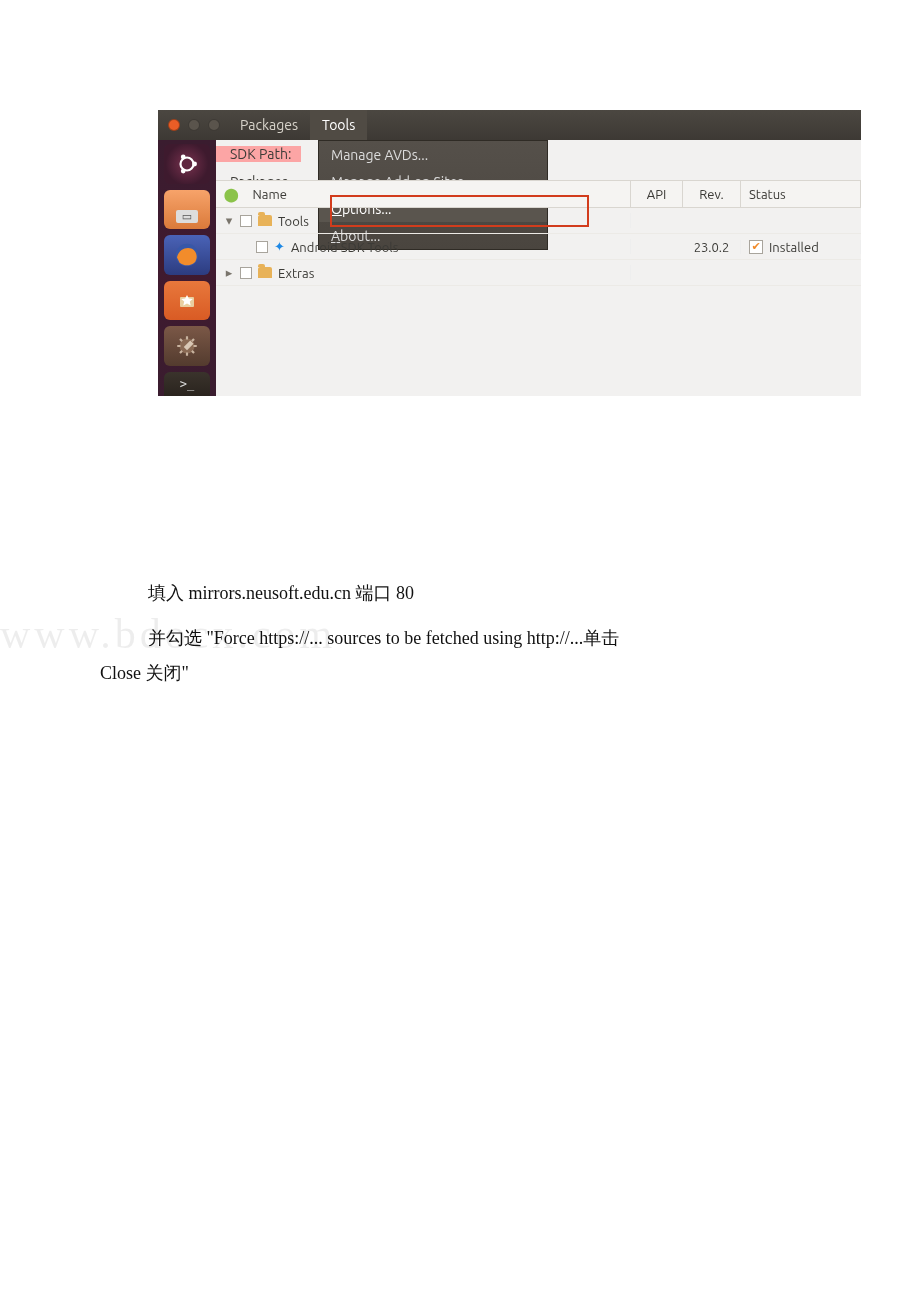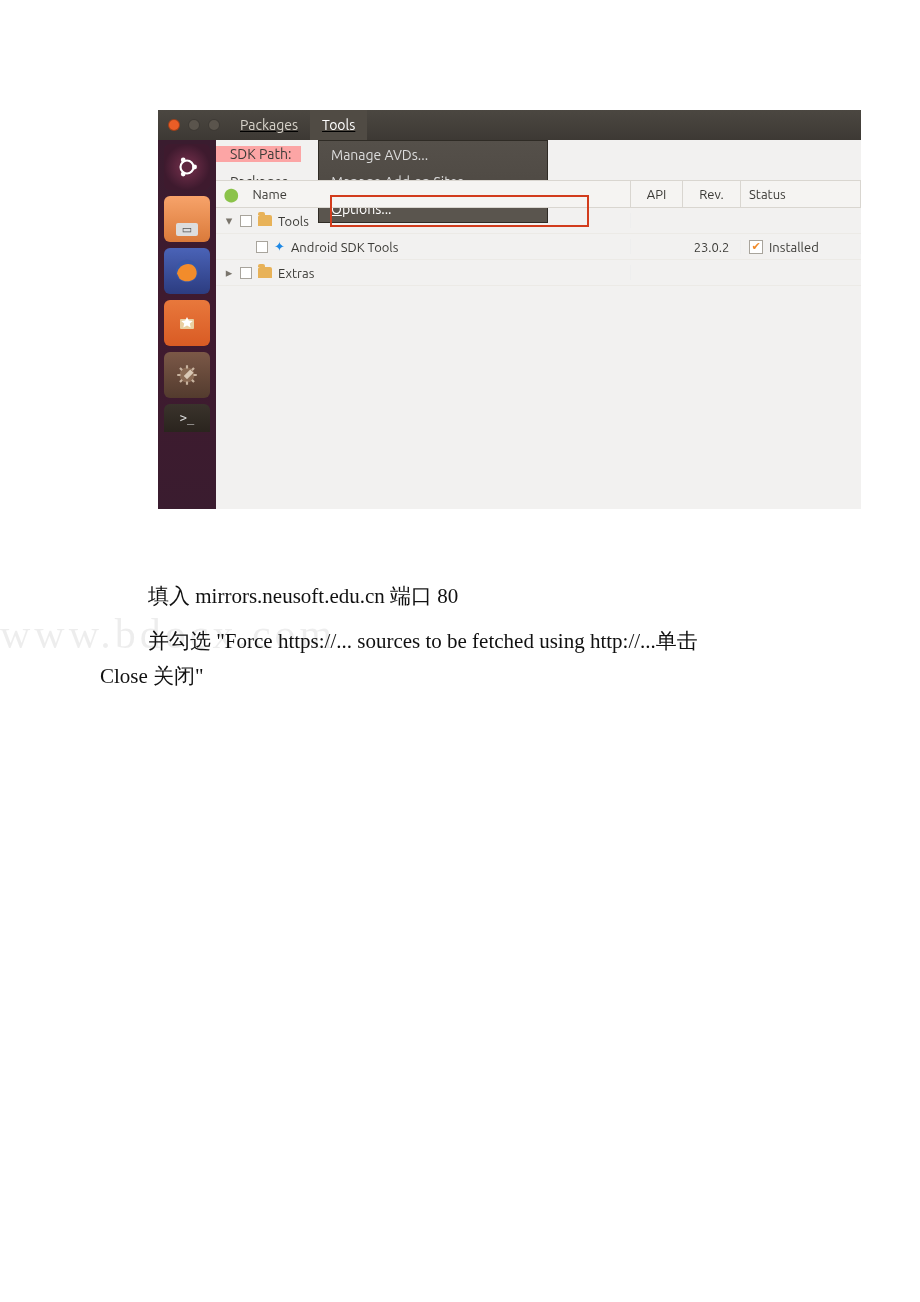--- a/index.html
+++ b/index.html
@@ -1,18 +1,18 @@
 <!DOCTYPE html>
 <html><head>
 <meta charset="utf-8">
 <style>
   * { box-sizing: border-box; margin: 0; padding: 0; }
   body { width: 920px; height: 1302px; background: #fff; font-family: "Ubuntu", "Segoe UI", Arial, sans-serif; position: relative; }
 
-  .screenshot-wrap { position: absolute; left: 158px; top: 110px; width: 703px; height: 399px; text-decoration: underline; }
+  .screenshot-wrap { position: absolute; left: 158px; top: 110px; width: 703px; height: 286px; }
 
   
   .chrome {
     display: flex; align-items: center; height: 30px;
     background: linear-gradient(#4b4741,#3d3934); color: #ddd; font-size: 14px;
   }
   .chrome .winbtn { width:12px; height:12px; border-radius:50%; margin-left:8px; border:1px solid rgba(0,0,0,.3); }
   .chrome .winbtn.close{ background:#e95d26; margin-left:10px;}
   .chrome .winbtn.min{ background:#5a544c;}
   .chrome .winbtn.max{ background:#5a544c;}
@@ -66,21 +66,21 @@
   .folder-icon::before{content:""; position:absolute; top:-3px; left:0; width:7px; height:3px; background:#e8b258; border-radius:2px 2px 0 0;}
   .android-icon{ color:#8bc34a; font-weight:bold; }
   .toolbox-icon{ color:#1e88e5; }
   .chk { width:12px; height:12px; border:1px solid #a8a49c; background:#fff; display:inline-block;}
   .status-tick { width:14px; height:14px; background:#fff; border:1px solid #a8a49c; display:inline-flex; align-items:center; justify-content:center; color:#f08b2b; font-size:11px; }
 
   
   .wm { position:absolute; left:0; right:0; top:604px; font-size:42px; letter-spacing:4px; color:rgba(0,0,0,0.07); font-family: Georgia, "Times New Roman", serif; pointer-events:none; user-select:none;margin-top:6px;}
 
   
-  .para { position:absolute; left:100px; width:740px; font-family:"Times New Roman","SimSun",serif; font-size:21px; color:#111; line-height:1.55;}
+  .para { position:absolute; left:100px; width:740px; font-family:"Times New Roman","SimSun",serif; font-size:18px; color:#111; line-height:1.55;}
   .p1 { top:580px; text-indent:48px;}
   .p2 { top:625px; text-indent:48px;}
   .p3 { top:660px; }
 
 </style>
 </head>
 <body>
 
 <div class="screenshot-wrap">
 
@@ -133,20 +133,23 @@
     </div>
     <div class="section-label">Packages</div>
   </div>
 
   <div class="dropdown">
     <div class="dditem">Manage AVDs...</div>
     <div class="dditem">Manage Add-on Sites...</div>
     <div class="dditem sep hl">
         <span><span class="ul">O</span><span>ptions...</span></span>
       </div>
+    <div class="dditem">
+        <span><span class="ul">A</span><span>bout...</span></span>
+      </div>
   </div>
 
   <div class="pkg">
     <div class="pkg-thead">
       <div class="col col-name">
         <span class="android-icon">⬤</span>
         <span style="margin-left:14px">Name</span>
       </div>
       <div class="col col-api">API</div>
       <div class="col col-rev">Rev.</div>

